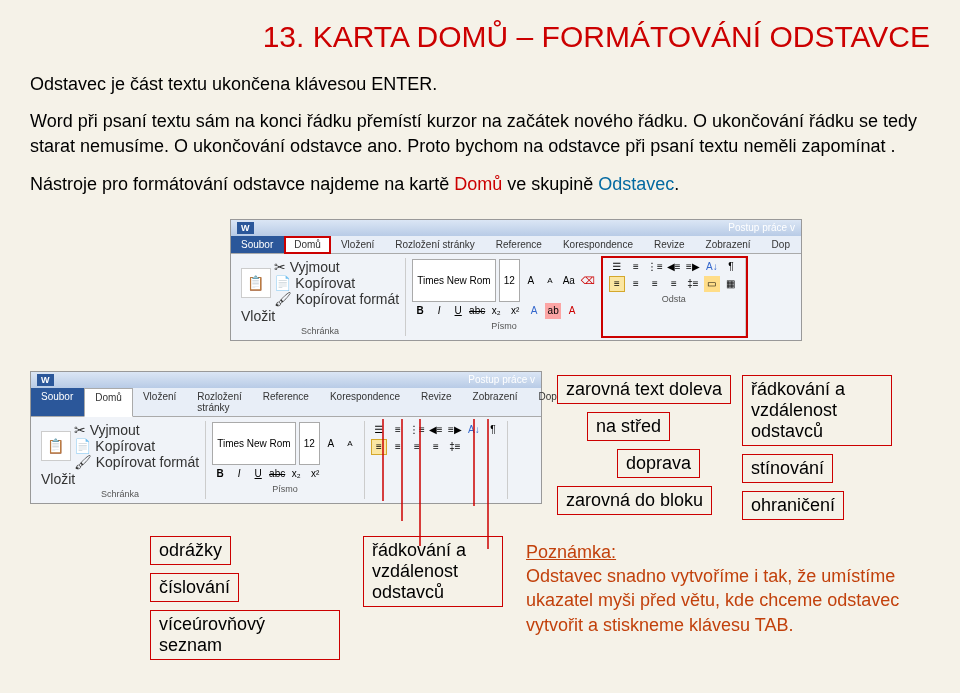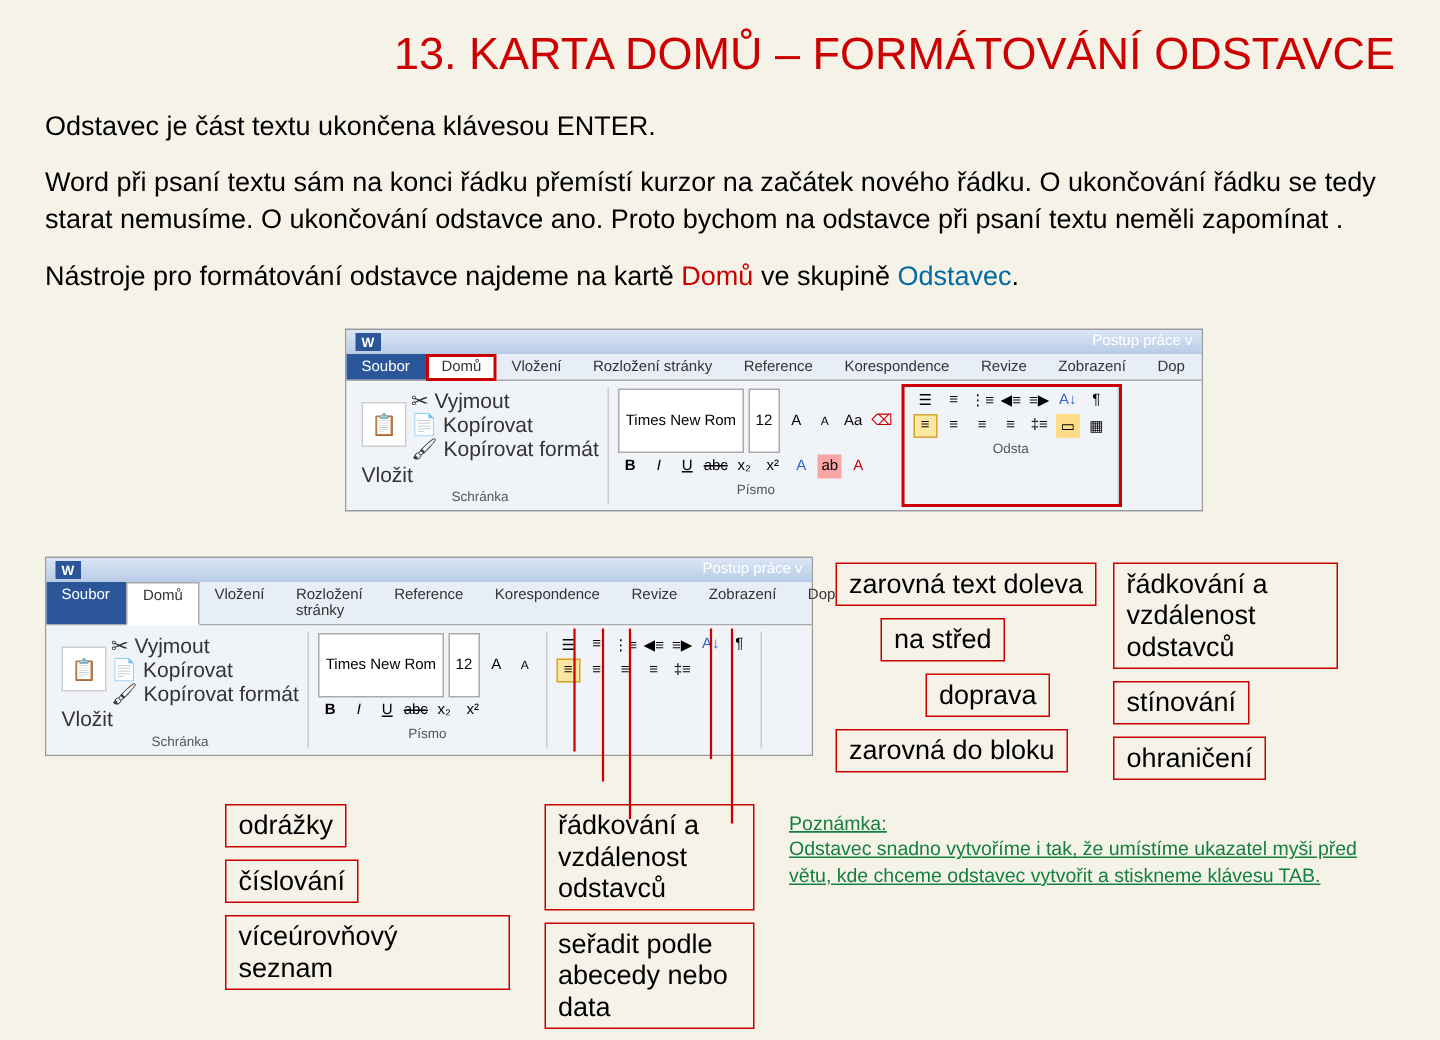--- a/index.html
+++ b/index.html
@@ -150,25 +150,24 @@
     color: #000;
     margin: 4px 0;
     background: #f5f2e8;
   }
   .col {
     display: inline-block;
     vertical-align: top;
     margin-right: 18px;
   }
   .note-text {
-    font-size: 13px;
-    color: #15803d;
+    font-size: 18px;
+    color: #c2410c;
     margin-top: 8px;
     line-height: 1.35;
-    text-decoration: underline;
   }
   .indent1 { margin-left: 30px; }
   .indent2 { margin-left: 60px; }
   svg.conn {
     position: absolute;
     top: 0;
     left: 0;
     pointer-events: none;
   }
 </style>
@@ -374,21 +373,20 @@
   </div>
 
   <div class="callouts" style="margin-top:8px">
     <div class="col" style="width:190px; margin-left:120px">
       <div class="label-box">odrážky</div><br>
       <div class="label-box">číslování</div><br>
       <div class="label-box">víceúrovňový seznam</div>
     </div>
     <div class="col" style="width:140px">
       <div class="label-box">řádkování a vzdálenost odstavců</div><br>
-      <div class="label-box">seřadit podle abecedy nebo data</div>
     </div>
     <div class="col" style="width:380px">
       <div class="note-text">
         <span style="text-decoration:underline">Poznámka:</span><br>
         <span>Odstavec snadno vytvoříme i tak, že umístíme ukazatel myši před větu, kde chceme odstavec vytvořit a stiskneme klávesu TAB.</span>
       </div>
     </div>
   </div>
 </div>
 

